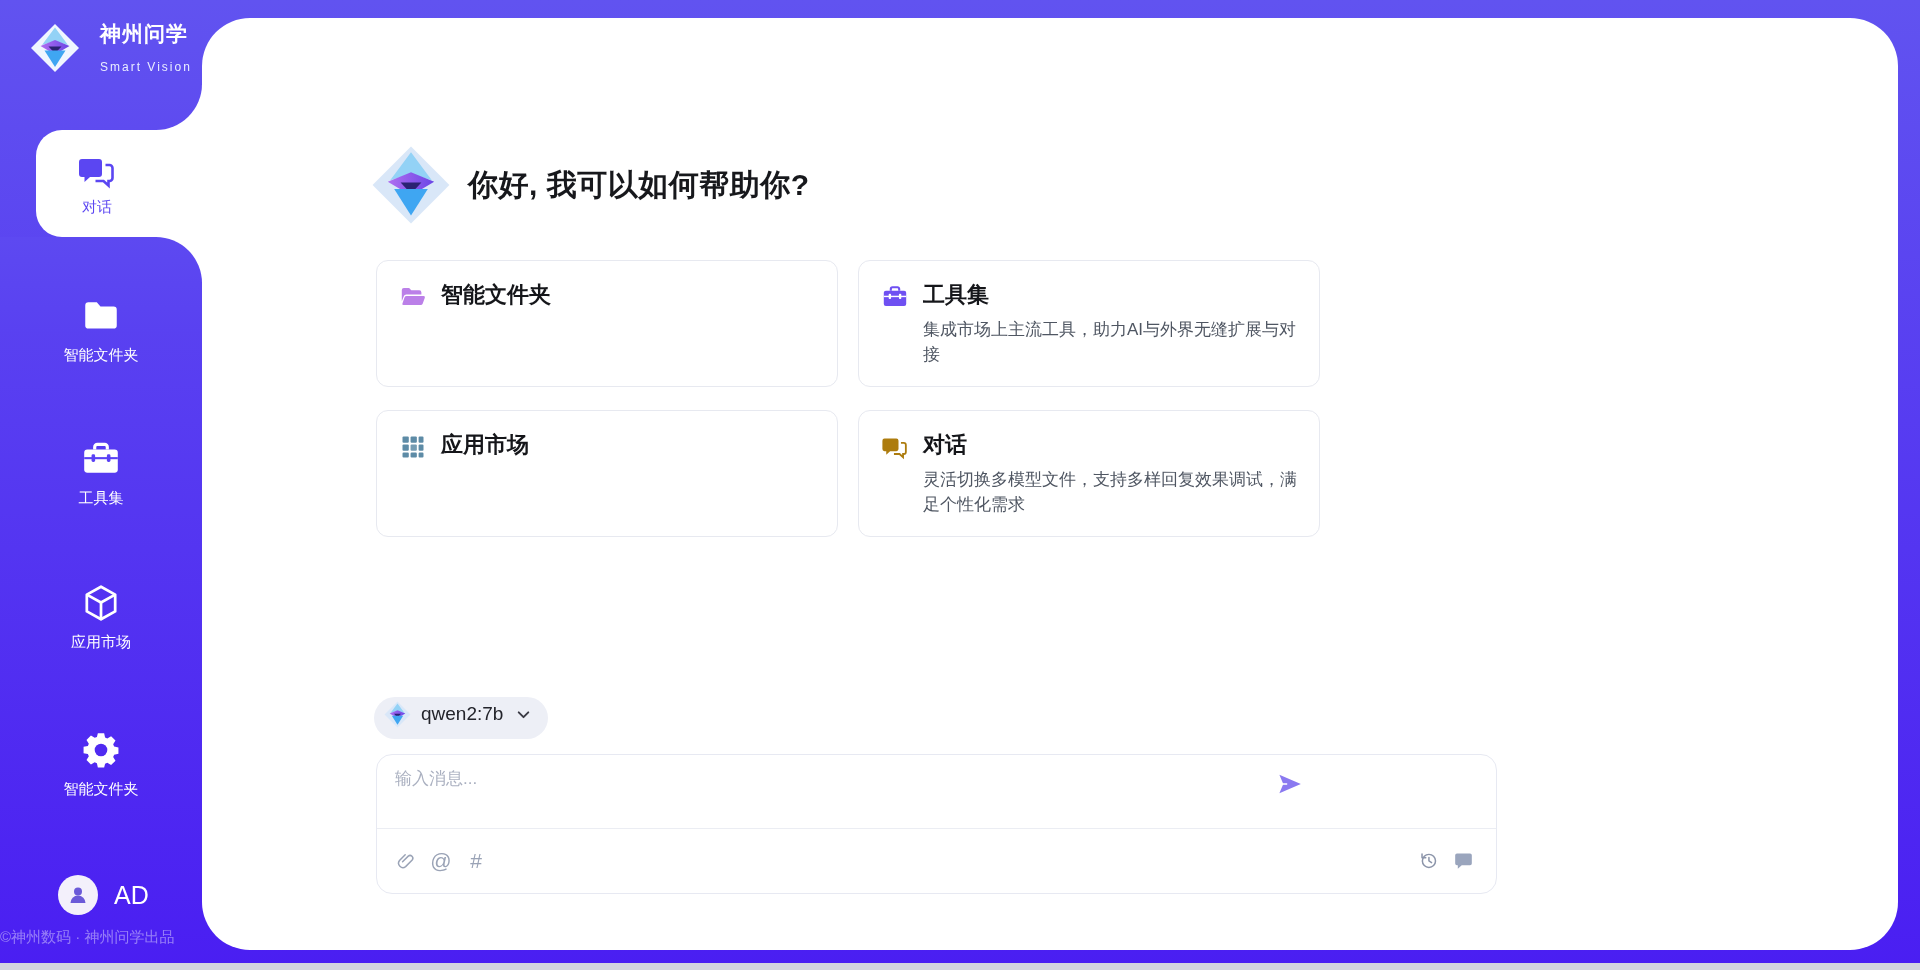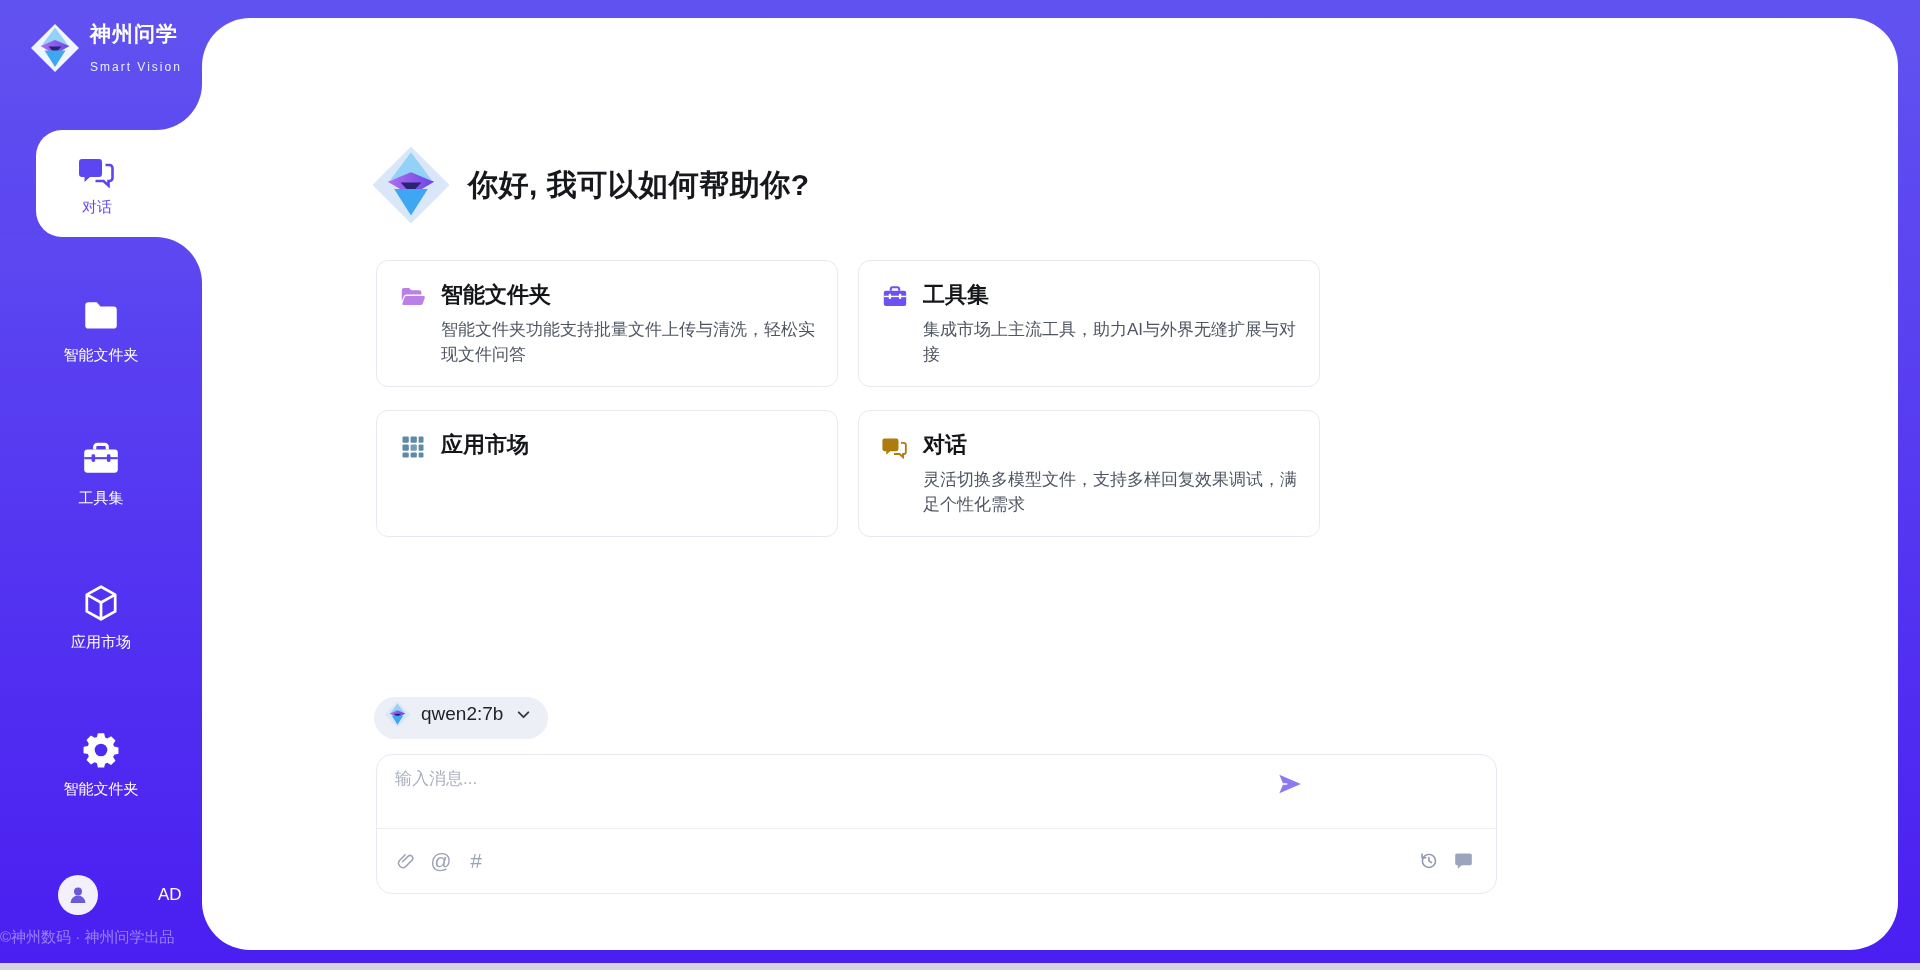--- a/index.html
+++ b/index.html
@@ -22,39 +22,39 @@
   .purple-block { position:absolute; left:0; width:202px; z-index:2; }
   .block-a { top:0; height:130px; border-bottom-right-radius:46px;
              background:linear-gradient(180deg,#6153f0,#5e4bf0); }
   .block-b { top:237px; height:95px; border-top-right-radius:46px;
              background:linear-gradient(180deg,#5d49f1,#5941f1); }
   .bottom-strip { position:absolute; left:0; bottom:0; width:1920px; height:7px;
                   background:#d3d4df; z-index:6; }
 
   
   .sidebar { position:absolute; left:0; top:0; width:202px; height:970px; z-index:4; }
-  .logo-row { position:absolute; left:30px; top:22px; display:flex; align-items:center; gap:10px; }
+  .logo-row { position:absolute; left:30px; top:22px; display:flex; align-items:center; gap:20px; }
   .logo-diamond { width:50px; height:50px; }
   .logo-title { color:#fff; font-size:21px; font-weight:700; letter-spacing:1px; line-height:24px; }
   .logo-sub { color:#e9edff; font-size:12px; letter-spacing:2px; margin-top:14px; }
 
   .tab-label { color:#5b46f2; font-size:15px; font-weight:500; }
   .tab-chat-icon { width:40px; height:40px; color:#5b46f2; }
 
   .nav-item { position:absolute; left:0; width:202px; display:flex; flex-direction:column;
               align-items:center; gap:9px; cursor:pointer; }
   .nav-item .nicon { width:42px; height:42px; color:#fff; }
   .nav-label { color:#fff; font-size:15px; }
   .ni-folder { top:295px; } .ni-tools { top:438px; } .ni-apps { top:582px; } .ni-settings { top:729px; }
 
   .user-row { position:absolute; left:58px; top:875px; display:flex; align-items:center; gap:16px; }
   .avatar { width:40px; height:40px; border-radius:50%; background:#f3f0fb;
             display:flex; align-items:center; justify-content:center; }
   .avatar svg { width:24px; height:24px; }
-  .user-name { color:#fff; font-size:17px;margin-left:44px; }
+  .user-name { color:#fff; font-size:25px; }
   .copyright { position:absolute; left:0; top:928px; width:202px; text-align:left;
                color:rgba(255,255,255,0.42); font-size:15px; }
 
   
   .greeting-row { position:absolute; left:371px; top:145px; height:80px;
                   display:flex; align-items:center; gap:17px; }
   .greet-diamond { width:80px; height:80px; }
   .greeting-text { font-size:30px; font-weight:800; color:#17181c; letter-spacing:0.5px; }
 
   .cards-grid { position:absolute; left:376px; top:260px; width:944px; }
@@ -195,21 +195,20 @@
   </div>
 
   <div class="cards-grid">
 
     <div class="feature-card fc-1">
       <svg class="fc-icon" viewBox="0 0 40 40" fill="#bb80e8">
         <path d="M4 10a3 3 0 0 1 3-3h7.5l3 3.5H29a3 3 0 0 1 3 3v3H10.5a4 4 0 0 0-3.8 2.8L4 26z"></path>
         <path d="M10.8 18.5h24.4a1.8 1.8 0 0 1 1.7 2.4L33.8 29.6a3 3 0 0 1-2.8 2H6.6a1.8 1.8 0 0 1-1.7-2.4l3.1-8.7a3 3 0 0 1 2.8-2z"></path>
       </svg>
       <div class="fc-title">智能文件夹</div>
-      <div class="fc-desc">智能文件夹功能支持批量文件上传与清洗，轻松实现文件问答</div>
     </div>
 
     <div class="feature-card fc-2">
       <svg class="fc-icon" viewBox="0 0 40 40" style="--slot:#fff;color:#6f50f2">
         <path d="M14 11V8.5A2.5 2.5 0 0 1 16.5 6h7A2.5 2.5 0 0 1 26 8.5V11" fill="none" stroke="currentColor" stroke-width="3"></path>
         <rect x="4" y="11" width="32" height="22" rx="3" fill="currentColor"></rect>
         <rect x="4" y="18.2" width="32" height="2" fill="var(--slot)"></rect>
         <rect x="11" y="15.5" width="3.4" height="7.4" rx="1.4" fill="var(--slot)"></rect>
         <rect x="25.6" y="15.5" width="3.4" height="7.4" rx="1.4" fill="var(--slot)"></rect>
       </svg>

